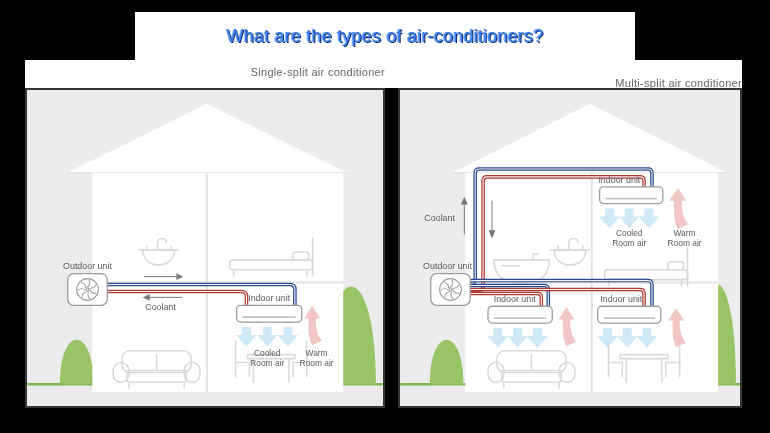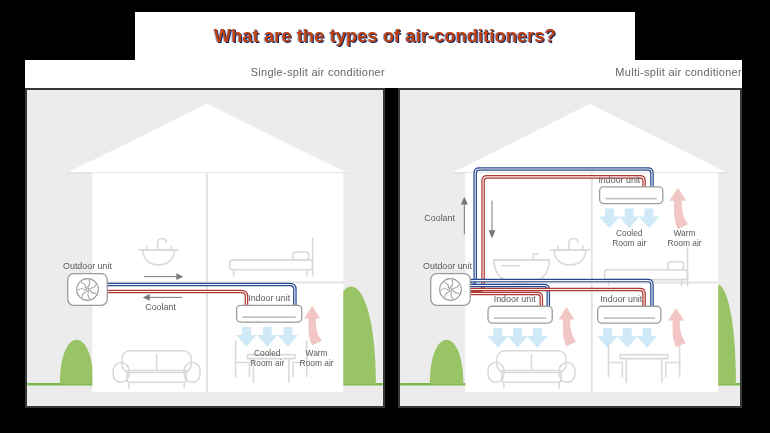--- a/index.html
+++ b/index.html
@@ -1,25 +1,25 @@
 <!DOCTYPE html>
 <html><head>
 <meta charset="utf-8">
 <style>
   html,body{margin:0;padding:0;background:#000;}
   .canvas{position:relative;width:770px;height:433px;background:#000;overflow:hidden;
           font-family:"Liberation Sans",sans-serif;}
   .title-strip{position:absolute;left:135px;top:12px;width:500px;height:48px;background:#fff;
                display:flex;align-items:center;justify-content:center;}
-  .main-title{margin:6px;font-size:18px;font-weight:bold;color:#c2410c;
+  .main-title{margin:6px;font-size:18px;font-weight:normal;color:#3b82f6;
               text-shadow:1px 1px 0 #0c2a6e, -1px 0 0 rgba(70,130,225,.55);letter-spacing:.2px;}
   .subtitle-band{position:absolute;left:25px;top:60px;width:717px;height:28px;background:#fff;}
   .subtitle{position:absolute;top:66px;font-size:11px;color:#666;text-align:right;letter-spacing:.3px;}
   .subtitle.left{left:25px;width:360px;}
-  .subtitle.right{left:398px;width:344px;}
+  .subtitle.right{left:398px;width:344px;margin-top:11px;}
   .panel{position:absolute;top:88px;height:320px;background:#ececec;border:2px solid #383838;
          box-sizing:border-box;}
   .panel.left{left:25px;width:360px;}
   .panel.right{left:398px;width:344px;}
   .panel svg{position:absolute;left:0;top:0;width:100%;height:100%;}
 
   .roof{fill:#fff;}
   .eaves{stroke:#dedede;stroke-width:1.5;}
   .house-body{fill:#fff;}
   .wall{stroke:#e3e3e3;stroke-width:2;}

